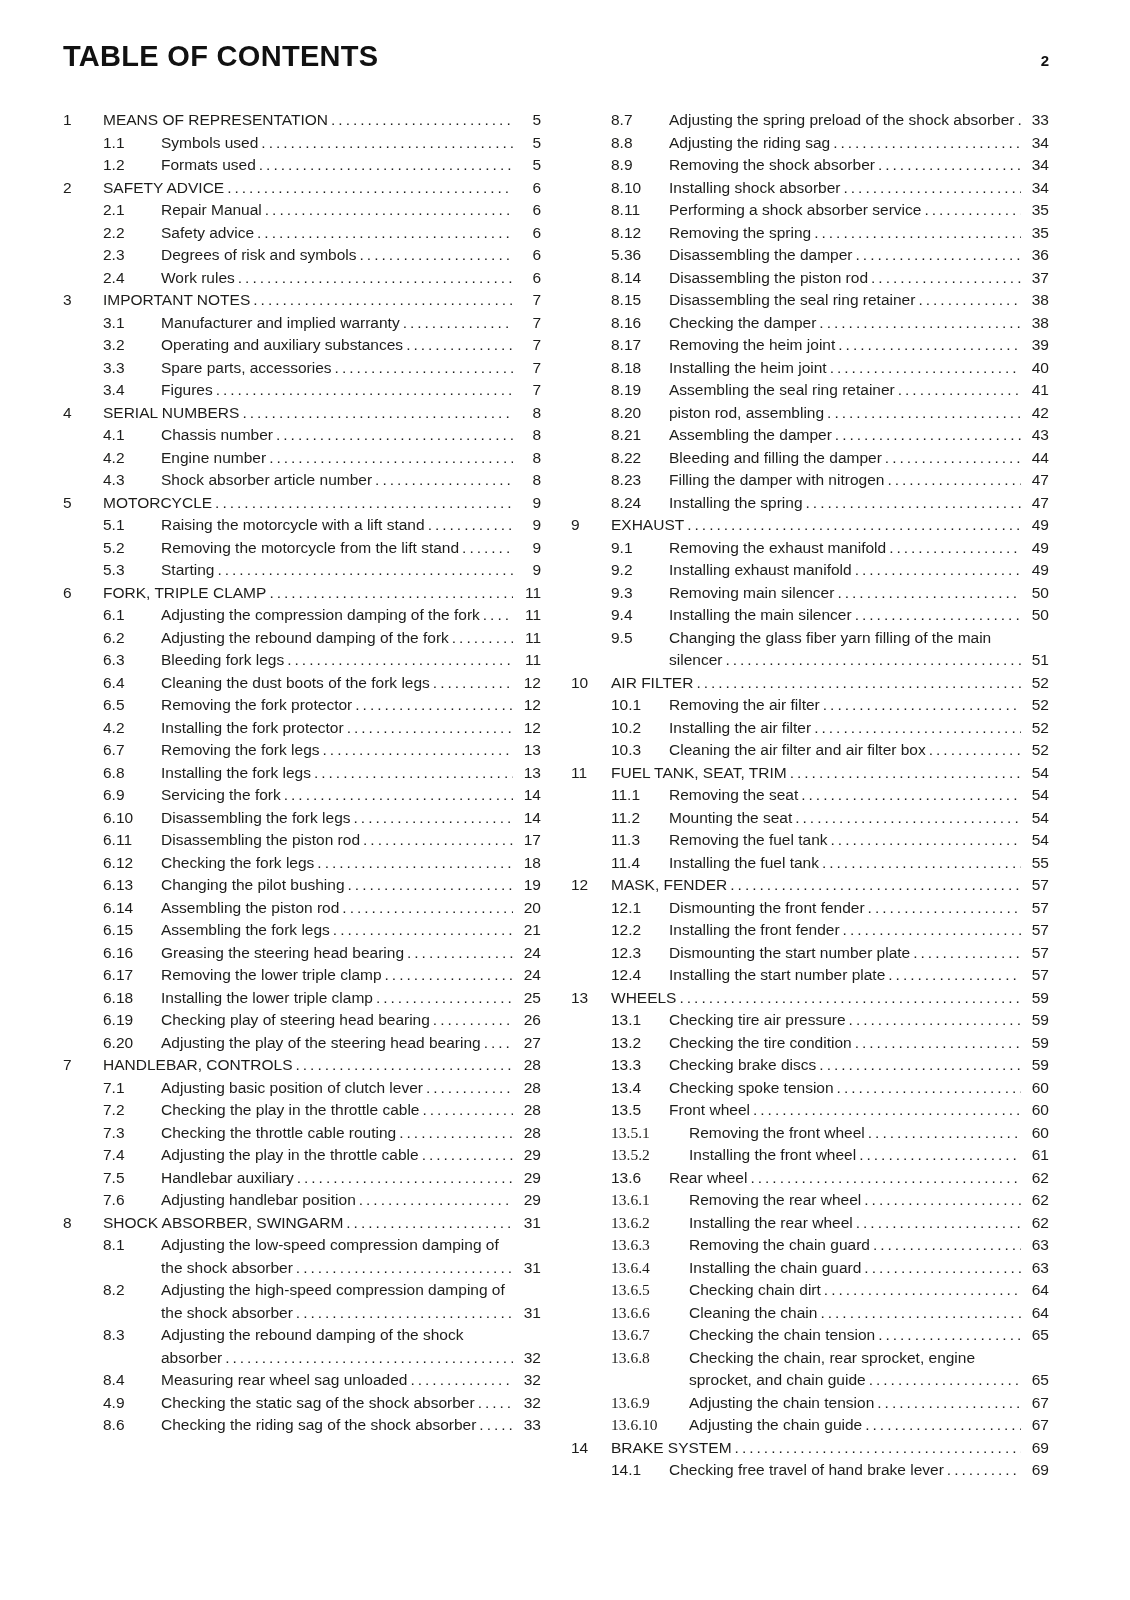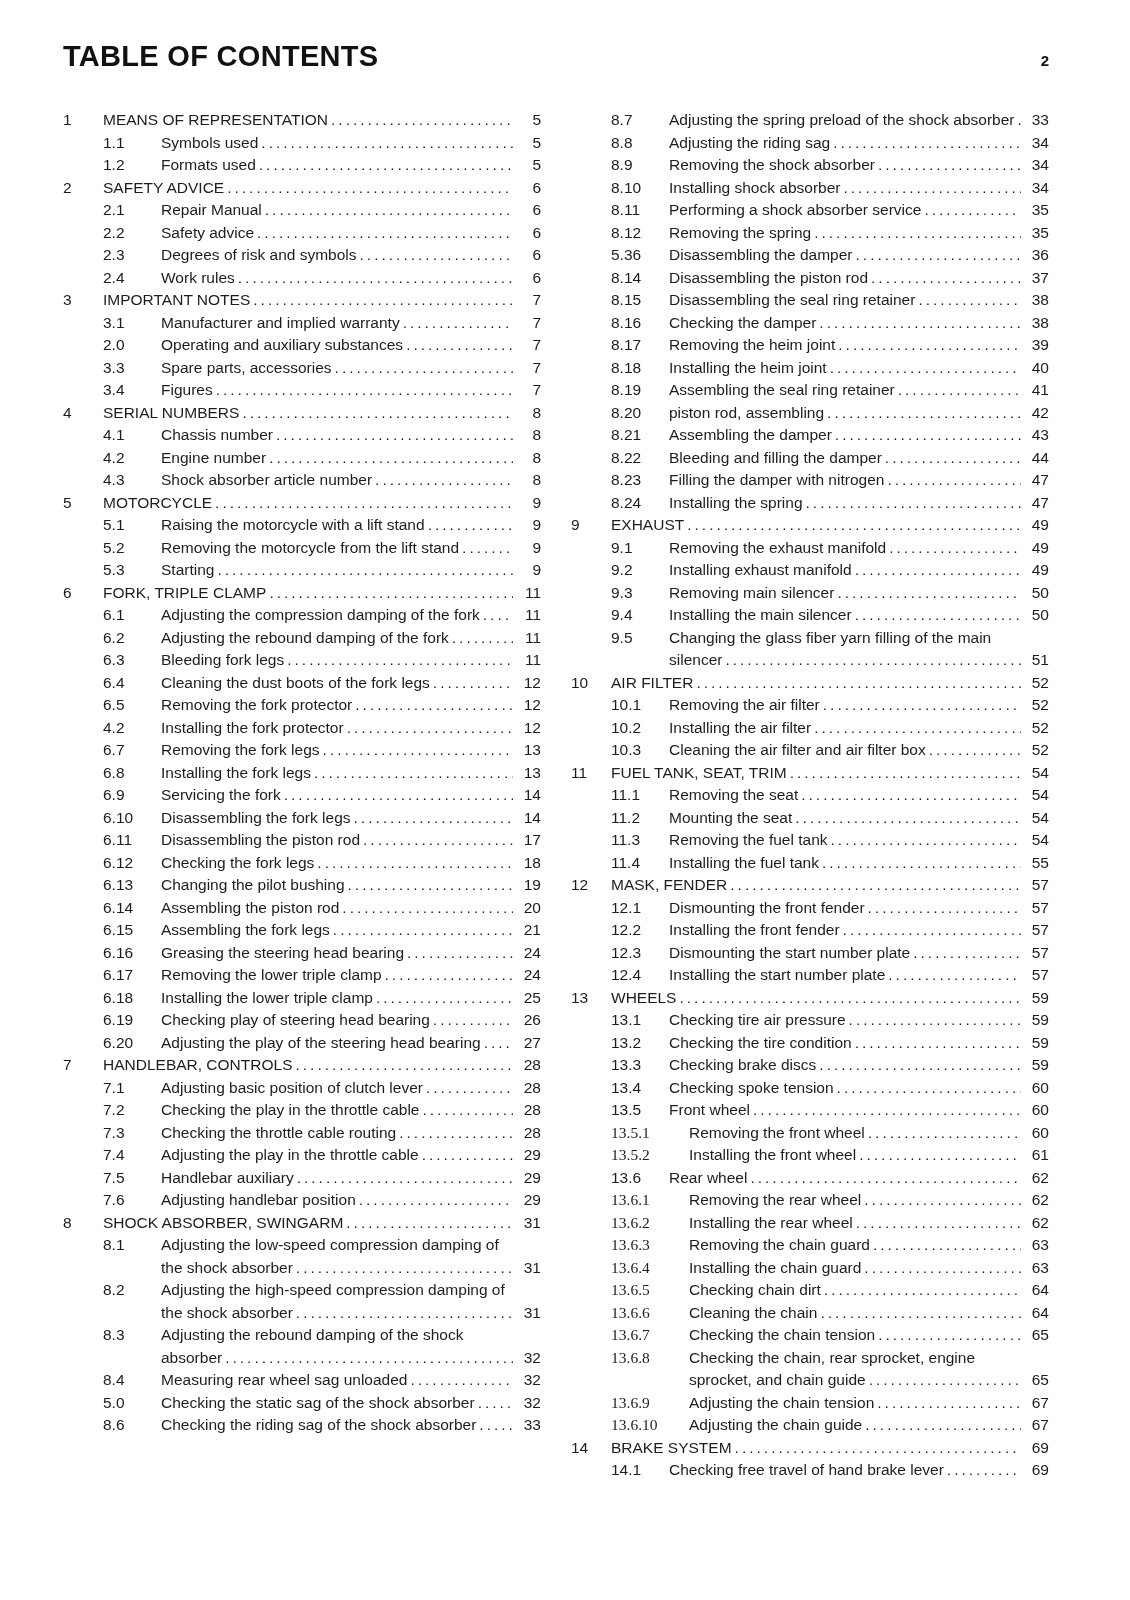--- a/index.html
+++ b/index.html
@@ -134,21 +134,21 @@
     <span class="num">3</span>
           <span class="body"><span class="t">IMPORTANT NOTES</span><span class="dots" aria-hidden="true">............................................................................................................................................................................................................................</span></span>
           <span class="pg">7</span>
   </div>
         <div class="entry lvl2">
     <span class="num">3.1</span>
           <span class="body"><span class="t">Manufacturer and implied warranty</span><span class="dots" aria-hidden="true">............................................................................................................................................................................................................................</span></span>
           <span class="pg">7</span>
   </div>
         <div class="entry lvl2">
-    <span class="num">2.0</span>
+    <span class="num">3.2</span>
           <span class="body"><span class="t">Operating and auxiliary substances</span><span class="dots" aria-hidden="true">............................................................................................................................................................................................................................</span></span>
           <span class="pg">7</span>
   </div>
         <div class="entry lvl2">
     <span class="num">3.3</span>
           <span class="body"><span class="t">Spare parts, accessories</span><span class="dots" aria-hidden="true">............................................................................................................................................................................................................................</span></span>
           <span class="pg">7</span>
   </div>
         <div class="entry lvl2">
     <span class="num">3.4</span>
@@ -354,21 +354,21 @@
     <span class="num">8.3</span>
           <span class="body"><span class="t">Adjusting the rebound damping of the shock absorber</span><span class="dots" aria-hidden="true">............................................................................................................................................................................................................................</span></span>
           <span class="pg">32</span>
   </div>
         <div class="entry lvl2">
     <span class="num">8.4</span>
           <span class="body"><span class="t">Measuring rear wheel sag unloaded</span><span class="dots" aria-hidden="true">............................................................................................................................................................................................................................</span></span>
           <span class="pg">32</span>
   </div>
         <div class="entry lvl2">
-    <span class="num">5.0</span>
+    <span class="num">4.9</span>
           <span class="body"><span class="t">Checking the static sag of the shock absorber</span><span class="dots" aria-hidden="true">............................................................................................................................................................................................................................</span></span>
           <span class="pg">32</span>
   </div>
         <div class="entry lvl2">
     <span class="num">8.6</span>
           <span class="body"><span class="t">Checking the riding sag of the shock absorber</span><span class="dots" aria-hidden="true">............................................................................................................................................................................................................................</span></span>
           <span class="pg">33</span>
   </div>
       </section>
     <section class="col">

